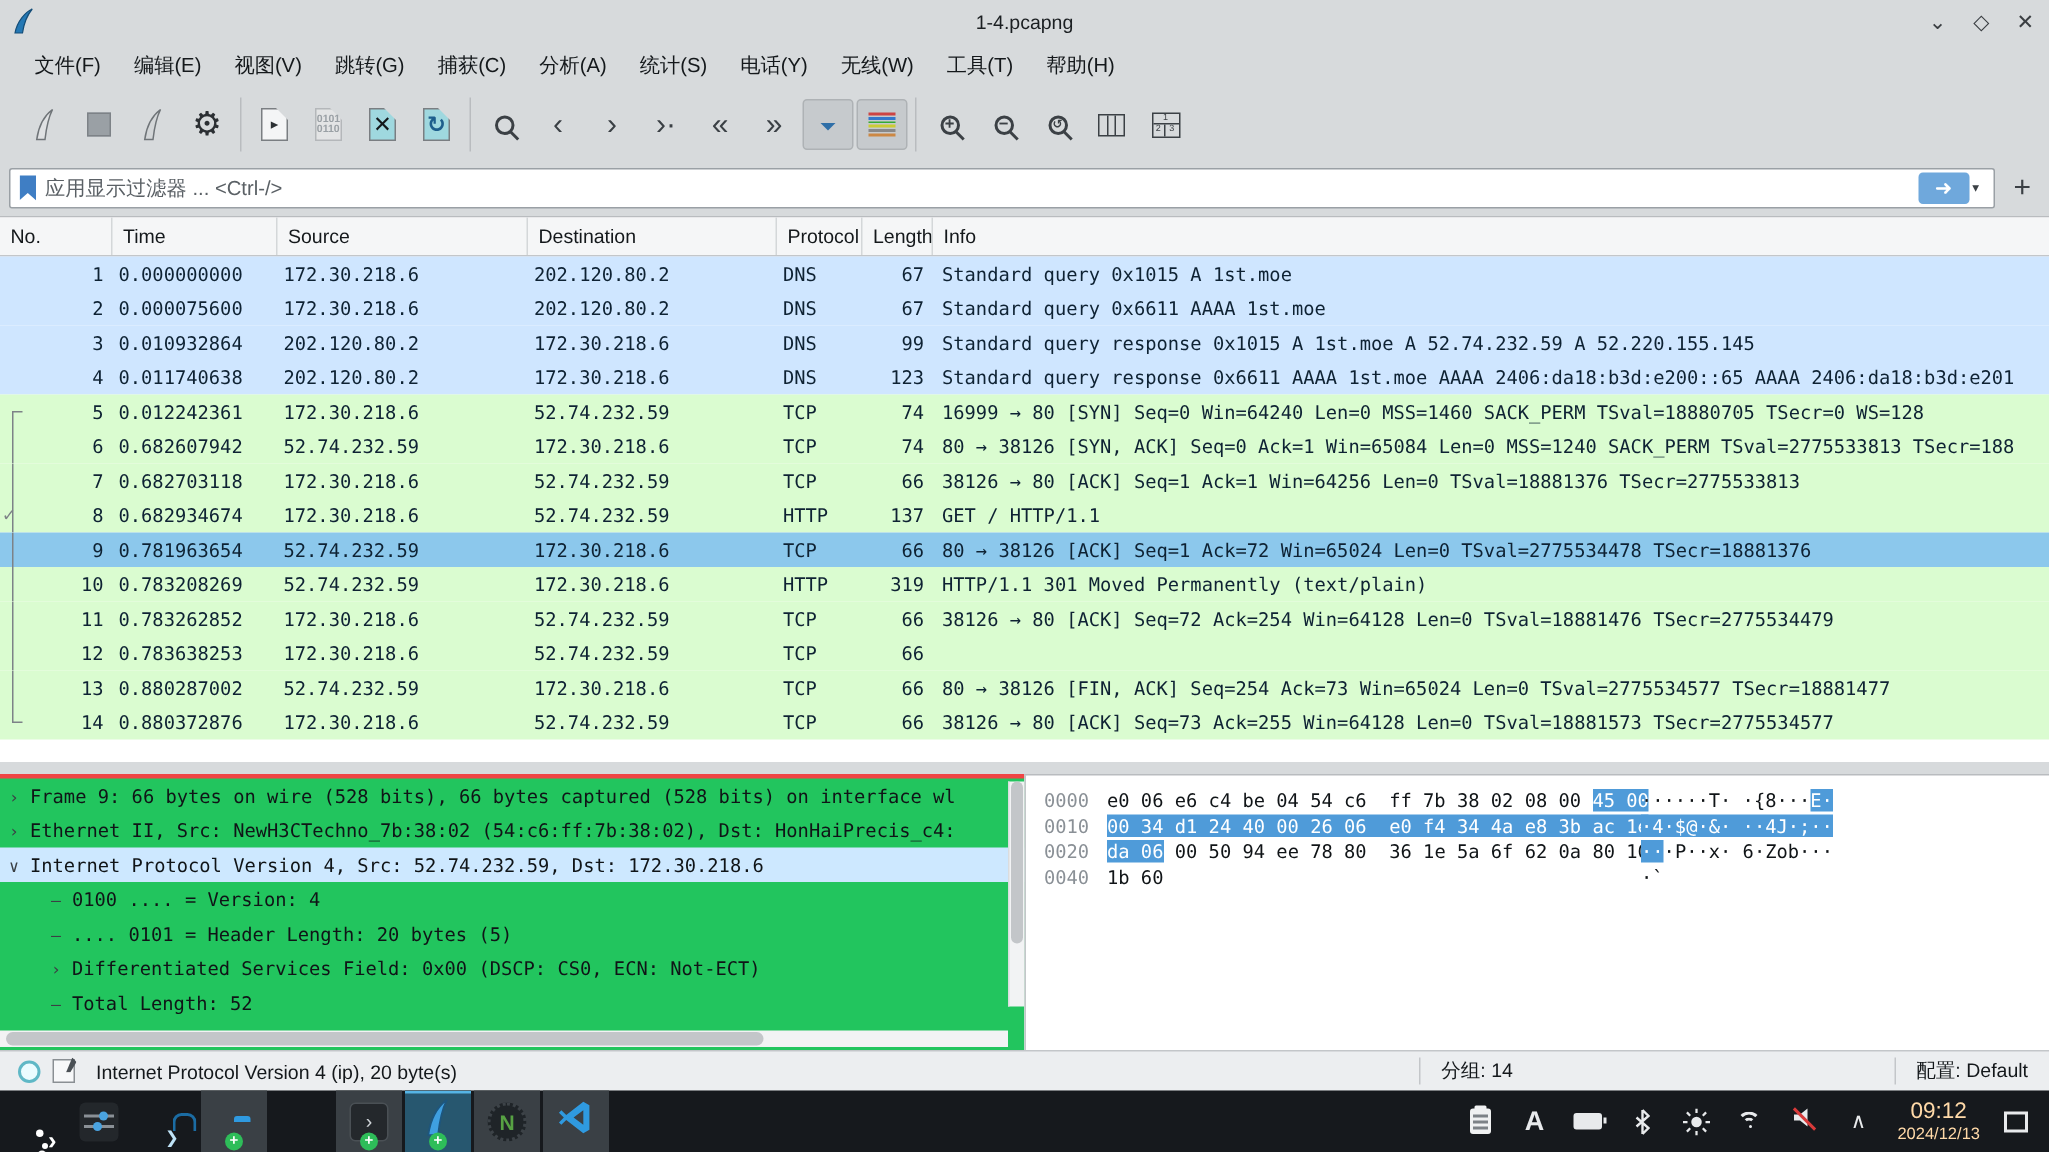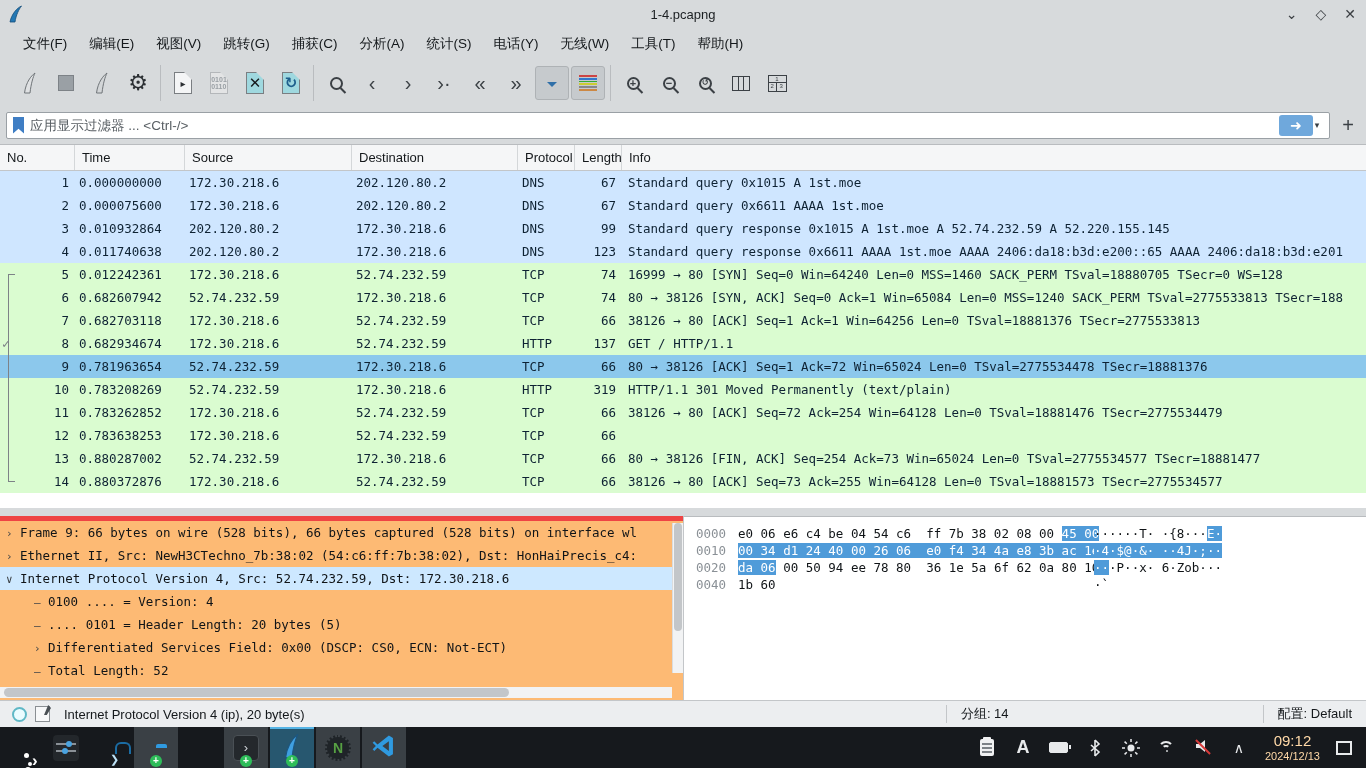--- a/index.html
+++ b/index.html
@@ -115,21 +115,21 @@
     height:1px; background:#7d8287; }
   .gmark.check::after { content:"\2713"; position:absolute; left:-6px; top:0;
     color:#7d8287; font-size:13px; }
 
   
   .splitter { position:absolute; top:508px; left:0; right:0; height:8px;
     background:#d7dadc; }
 
   
   .detail-pane { position:absolute; top:516px; left:0; width:683px; height:184px;
-    background:#fdba74; border-top:5px solid #ef4444;
+    background:#22c55e; border-top:3px solid #ef4444;
     font-family:"DejaVu Sans Mono","Liberation Mono",monospace; font-size:12.5px;
     color:#101417; overflow:hidden; }
   .dline { height:23px; line-height:23px; white-space:nowrap; padding-left:6px; }
   .dline.selline { background:#cde8ff; }
   .dline .exp { display:inline-block; width:14px; color:#3b4045; font-size:11px; }
   .dline.ind { padding-left:34px; }
   .d-vscroll { position:absolute; right:0; top:2px; width:11px; height:150px;
     background:#f2f3f4; border-left:1px solid #dadcde; }
   .d-vscroll .thumb { position:absolute; top:0; left:1px; right:1px; height:108px;
     background:#c3c6c9; border-radius:5px; }

